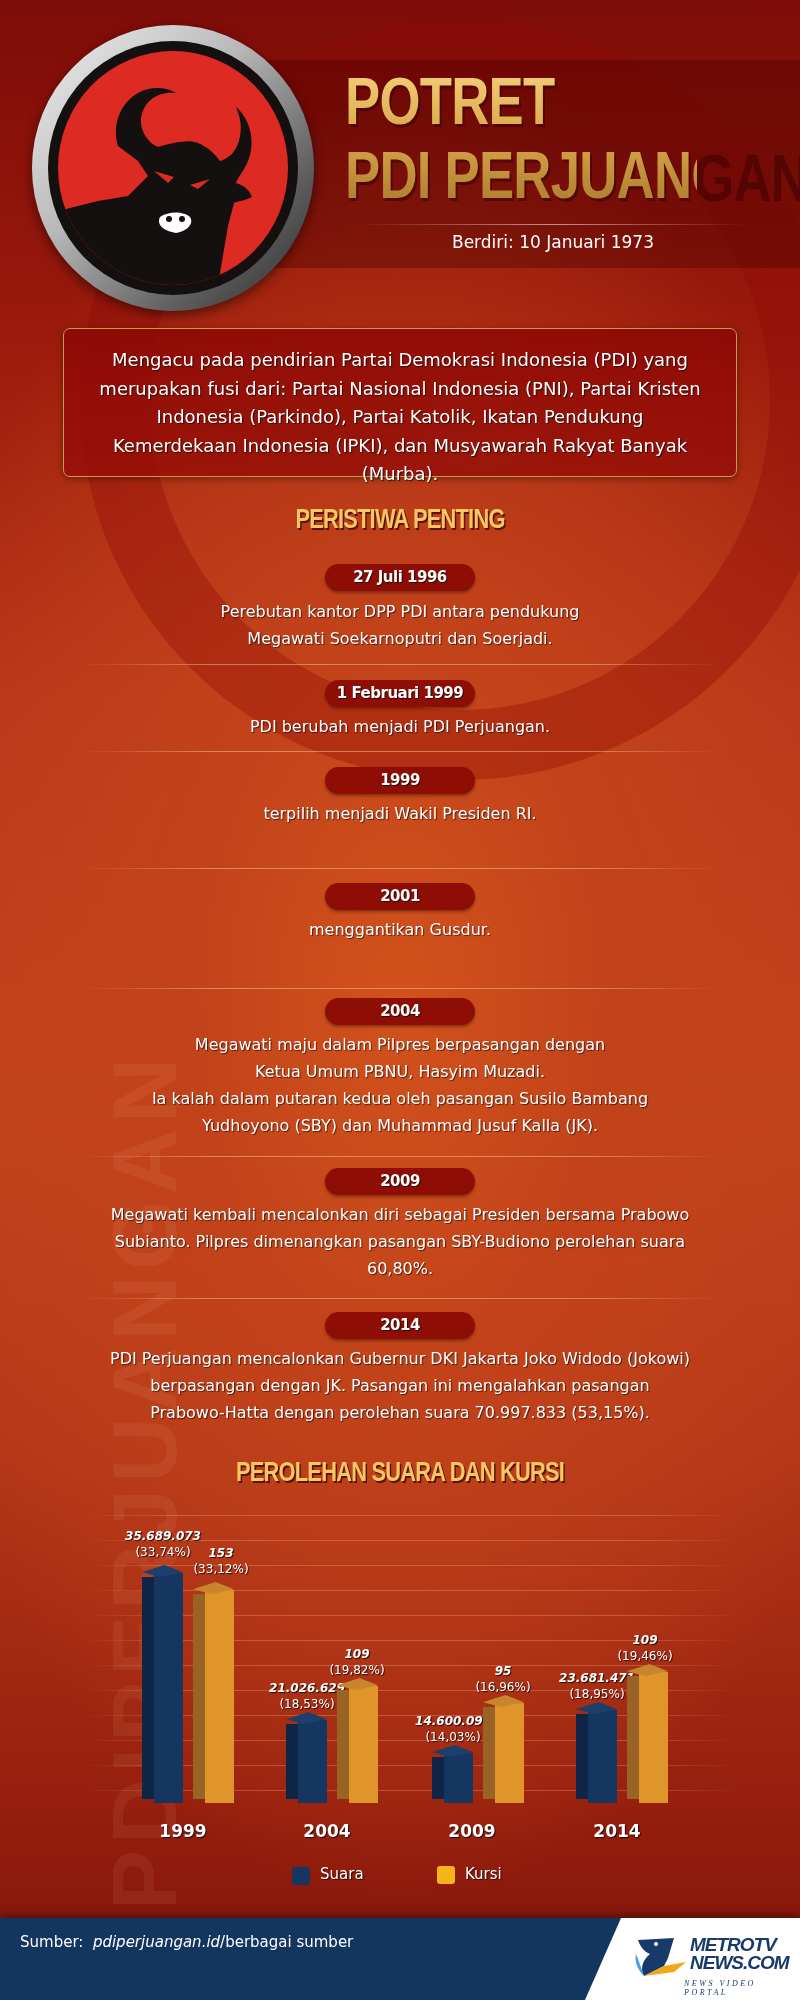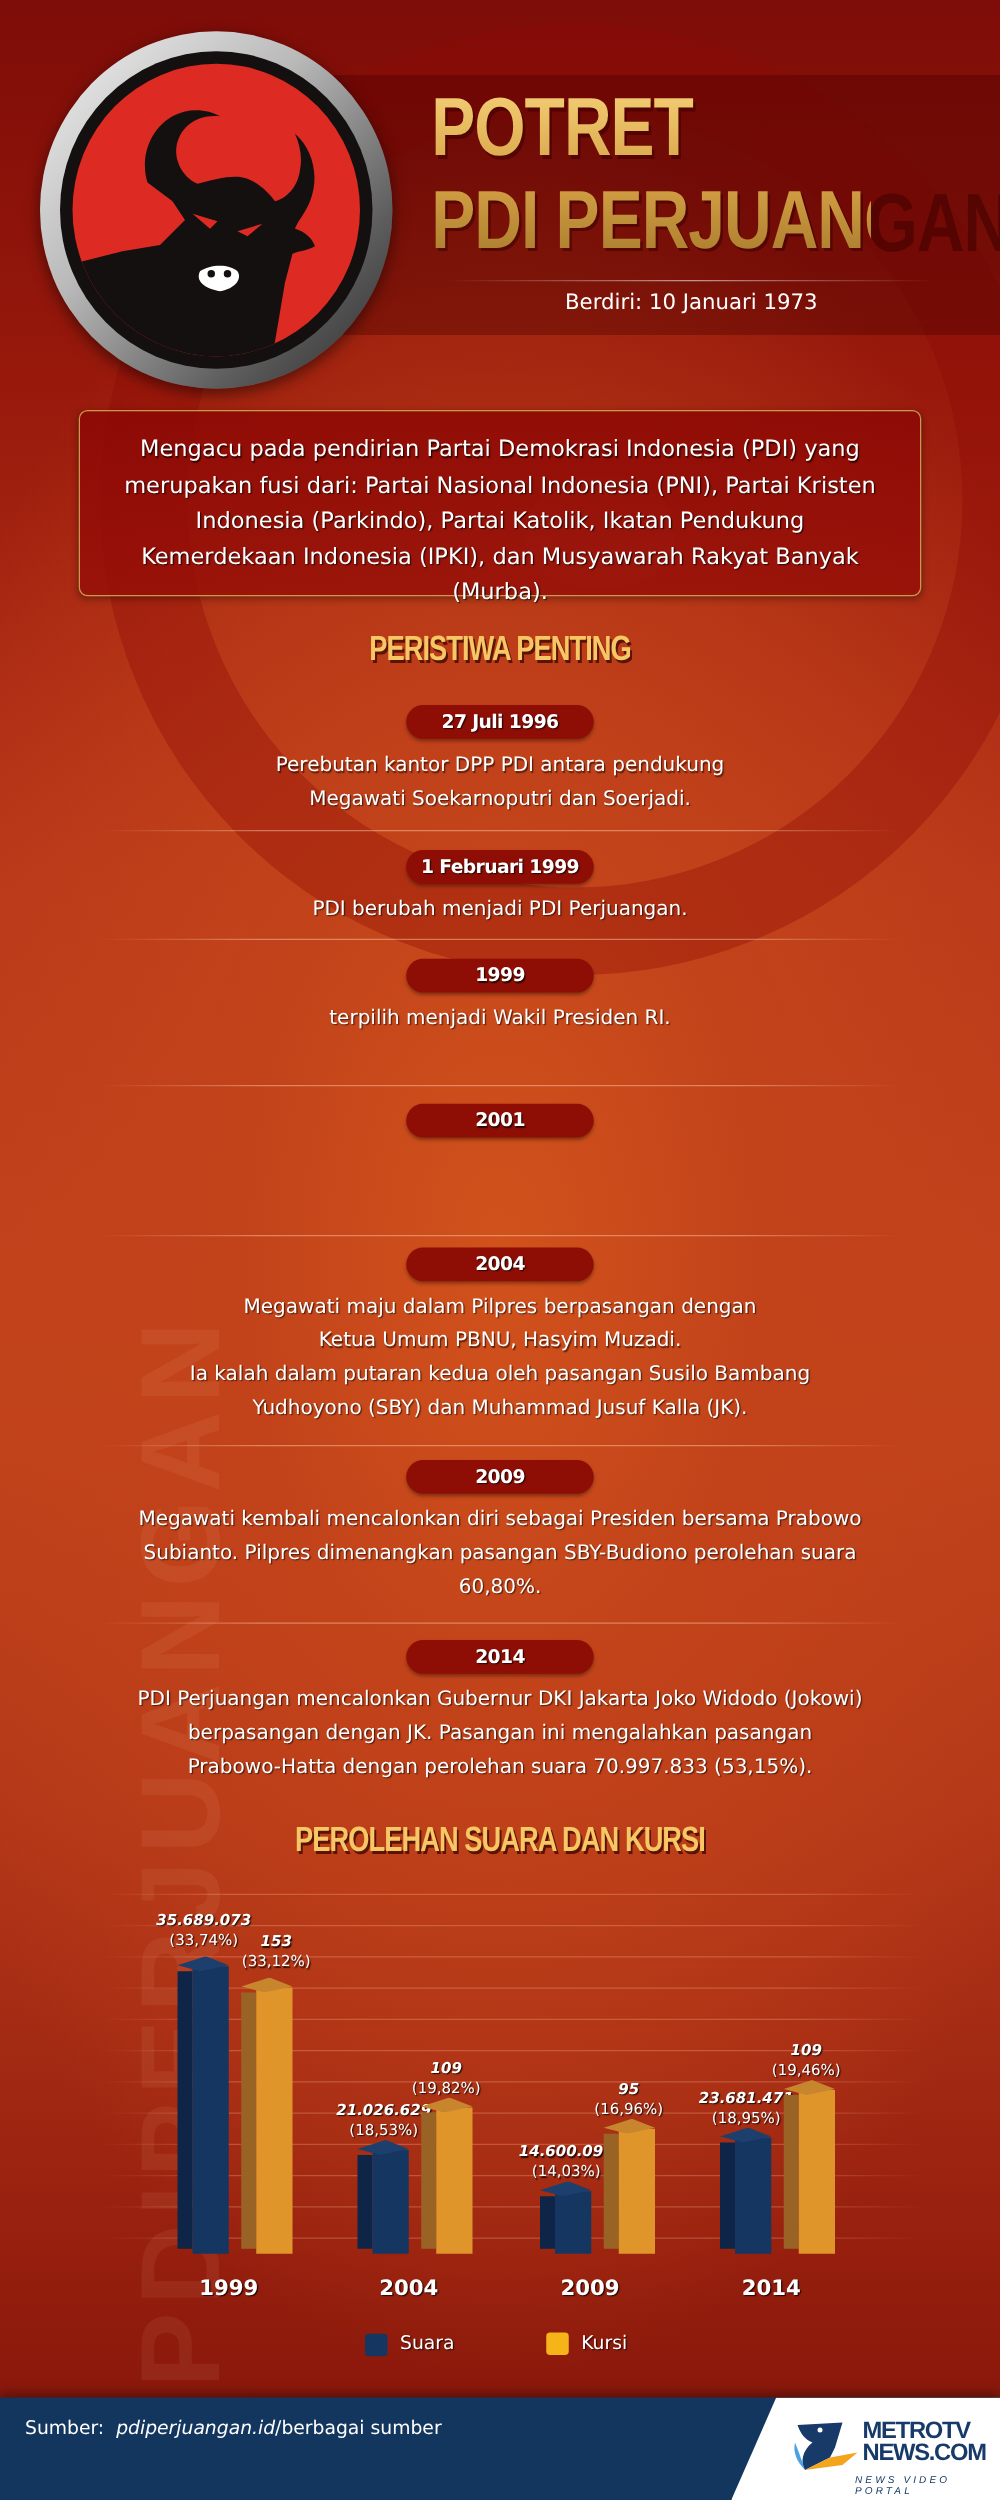--- a/index.html
+++ b/index.html
@@ -102,22 +102,22 @@
   .val b { display: block; font-weight: 700; font-style: italic; }
   .year-label { position: absolute; width: 100px; text-align: center; font-size: 17px; font-weight: 700; text-shadow: 1px 1px 1px rgba(0,0,0,0.8); }
   .legend-swatch { position: absolute; width: 18px; height: 18px; border-radius: 3px; }
   .legend-label { position: absolute; font-size: 15px; text-shadow: 1px 1px 1px rgba(0,0,0,0.7); }
 
   
   .footer { left: 0; top: 1918px; width: 800px; height: 82px; background: #13365e; box-shadow: 0 -4px 8px rgba(0,0,0,0.35); }
   .footer-white { position: absolute; right: 0; top: 0; width: 215px; height: 82px; background: #fff; clip-path: polygon(36px 0, 100% 0, 100% 100%, 0 100%); }
   .source { position: absolute; left: 20px; top: 15px; font-size: 15px; color: #fff; }
   .source i { font-style: italic; }
-  .metro-brand { position: absolute; left: 690px; top: 1936px; font-family: "Liberation Sans", sans-serif; font-weight: 700; font-size: 19px; line-height: 18px; color: #173a69; letter-spacing: -1px; }
-  .metro-tag { position: absolute; left: 684px; top: 1979px; font-size: 8px; letter-spacing: 2.5px; color: #173a69; font-style: italic; font-family: Liberation Sans, sans-serif; }
+  .metro-brand { position: absolute; left: 690px; top: 1936px; font-family: "Liberation Sans", sans-serif; font-weight: 700; font-style: italic; font-size: 19px; line-height: 18px; color: #173a69; letter-spacing: -1px; }
+  .metro-tag { position: absolute; left: 684px; top: 1979px; font-size: 8px; letter-spacing: 2.5px; color: #173a69; font-style: italic; font-family: Liberation Serif, serif; }
 </style>
 </head>
 <body>
 
 <div class="swirl sw1"></div>
 <div class="swirl sw2"></div>
 <div class="watermark">PDIPERJUANGAN</div>
 
 <div class="abs header-band"></div>
 <div class="abs logo-outer">
@@ -169,20 +169,21 @@
   <div class="badge">1999</div>
   <div class="event-text">
       <div>terpilih menjadi Wakil Presiden RI.</div>
   </div>
 </div>
 <div class="abs sep" style="top:868px"></div>
 
 <div class="abs event" style="top:883px">
   <div class="badge">2001</div>
   <div class="event-text">
+      <div>menggantikan Gusdur.</div>
   </div>
 </div>
 <div class="abs sep" style="top:988px"></div>
 
 <div class="abs event" style="top:998px">
   <div class="badge">2004</div>
   <div class="event-text">
     <div>Megawati maju dalam Pilpres berpasangan dengan</div>
       <div>Ketua Umum PBNU, Hasyim Muzadi.</div>
     <div>Ia kalah dalam putaran kedua oleh pasangan Susilo Bambang</div>

